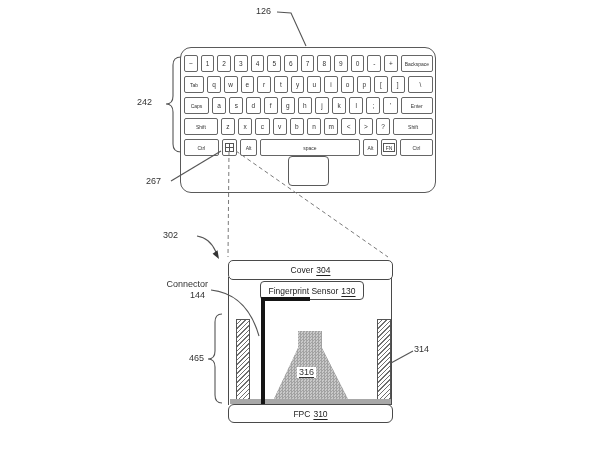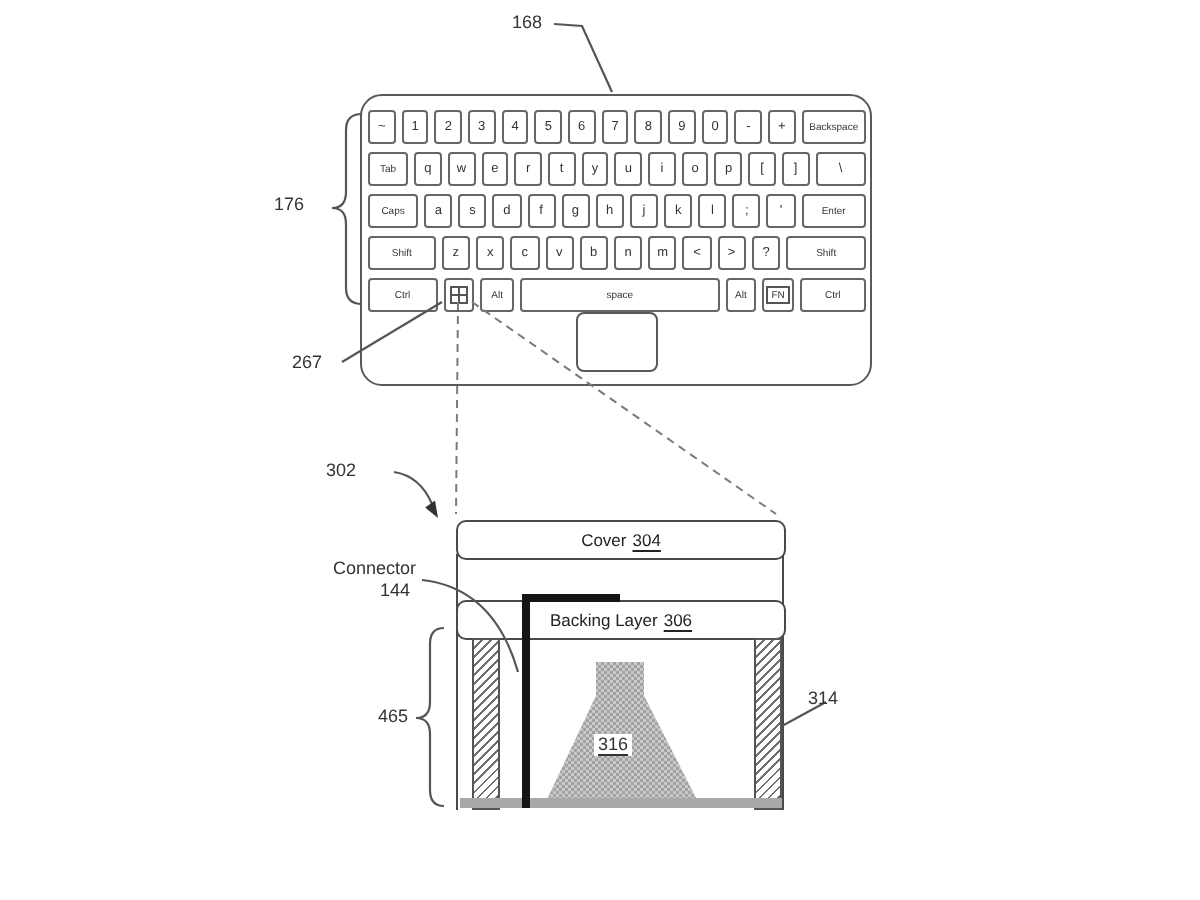--- a/index.html
+++ b/index.html
@@ -240,61 +240,66 @@
 
   <div class="wall" style="left:228px;top:277px;height:128px;"></div>
   <div class="wall" style="left:390.5px;top:277px;height:128px;"></div>
 
   <div class="layer-box" style="left:228px;top:260px;width:163px;height:18px;">
     <span class="lbl-inline">
       <span>Cover</span><span class="refnum">304</span>
     </span>
   </div>
 
-
-  <div class="layer-box" style="left:228px;top:300px;width:163px;height:18px;">
+  <div class="layer-box" style="left:260px;top:281px;width:102px;height:17px;border-radius:4px;">
     <span class="lbl-inline">
-      <span>Backing Layer</span><span class="refnum">306</span>
+      <span>Fingerprint Sensor</span><span class="refnum">130</span>
     </span>
   </div>
+
 
   <div class="hatch" style="left:236px;top:319px;width:12px;height:84px;"></div>
   <div class="hatch" style="left:377px;top:319px;width:12px;height:84px;"></div>
 
   <div class="epoxy" style="left:272px;top:331px;width:78px;height:72px;
               clip-path:polygon(26px 0,50px 0,50px 17px,78px 72px,0 72px,26px 17px);"></div>
 
   <div class="strip" style="left:230px;top:399px;width:161px;height:5px;"></div>
 
   <div class="conn" style="left:261px;top:297px;width:49px;height:4px;"></div>
   <div class="conn" style="left:261px;top:297px;width:4px;height:107px;"></div>
 
+  <div class="layer-box" style="left:228px;top:404px;width:163px;height:17px;border-radius:6px;">
+    <span class="lbl-inline">
+      <span>FPC</span><span class="refnum">310</span>
+    </span>
+  </div>
 
   <svg class="overlay" width="600" height="450" viewBox="0 0 600 450">
     <path d="M277,12 L291,13 L306,46" fill="none" stroke="#555" stroke-width="1.1"></path>
     <path d="M181,57 Q173,57 173,65 L173,96 Q173,104 166,104 Q173,104 173,112 L173,144 Q173,152 181,152" fill="none" stroke="#555" stroke-width="1.1"></path>
     <path d="M171,181 L221,151" fill="none" stroke="#555" stroke-width="1.1"></path>
     <path d="M229,151 L228,257" fill="none" stroke="#7a7a7a" stroke-width="1" stroke-dasharray="4,3"></path>
     <path d="M236,151 L388,257" fill="none" stroke="#7a7a7a" stroke-width="1" stroke-dasharray="4,3"></path>
     <path d="M197,236 Q210,238 216,252" fill="none" stroke="#555" stroke-width="1.1"></path>
     <polygon points="219,259 212.6,253.8 217.5,250.2" fill="#333"></polygon>
     <path d="M211,290 Q247,294 259,336" fill="none" stroke="#555" stroke-width="1.1"></path>
     <path d="M222,314 Q215,314 215,322 L215,351 Q215,359 208,359 Q215,359 215,367 L215,395 Q215,403 222,403" fill="none" stroke="#555" stroke-width="1.1"></path>
     <path d="M413,351 L391,363" fill="none" stroke="#555" stroke-width="1.1"></path>
   </svg>
 
-  <div class="fig-label" style="left:256px;top:6px;">168</div>
-  <div class="fig-label" style="left:137px;top:97px;">176</div>
+  <div class="fig-label" style="left:256px;top:6px;">126</div>
+  <div class="fig-label" style="left:137px;top:97px;">242</div>
   <div class="fig-label" style="left:146px;top:176px;">267</div>
   <div class="fig-label" style="left:163px;top:230px;">302</div>
 
   <div class="fig-label" style="left:162px;top:279px;width:46px;text-align:right;">
     <div>Connector</div>
     <div style="padding-right:3px;">144</div>
   </div>
 
   <div class="fig-label" style="left:189px;top:353px;">465</div>
-  <div class="fig-label" style="left:404px;top:344px;">314</div>
+  <div class="fig-label" style="left:414px;top:344px;">314</div>
   <div class="fig-label" style="left:297px;top:367px;background:#fff;padding:0 2px;">
     <span class="refnum" style="margin-left:0;margin-top:26px;">316</span>
   </div>
 
 </div>
 
 </body></html>

